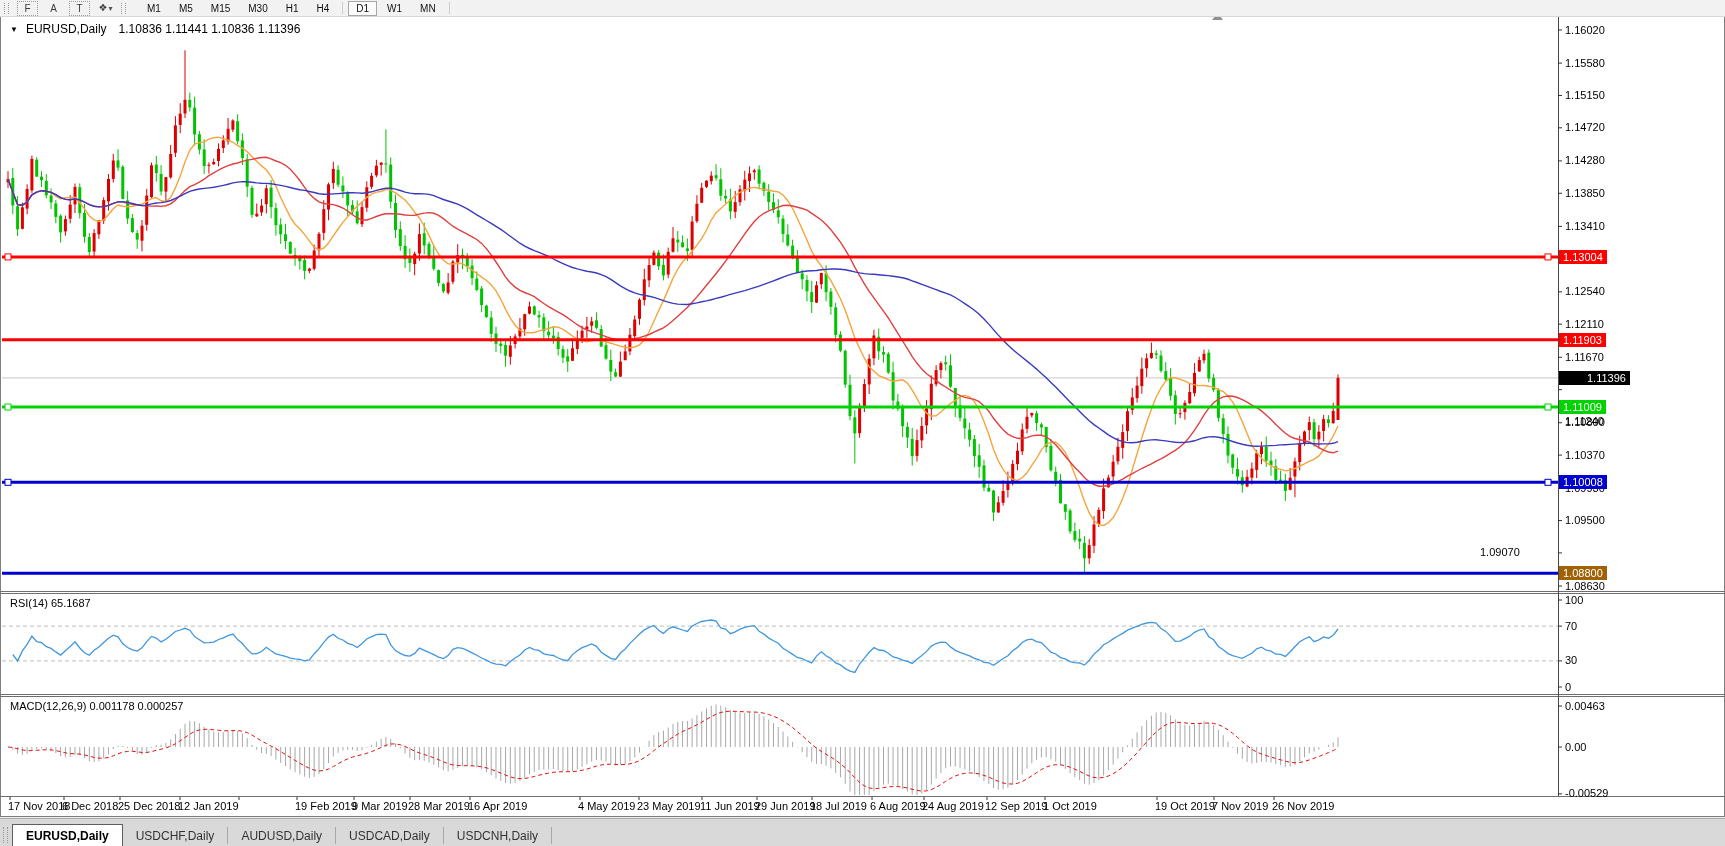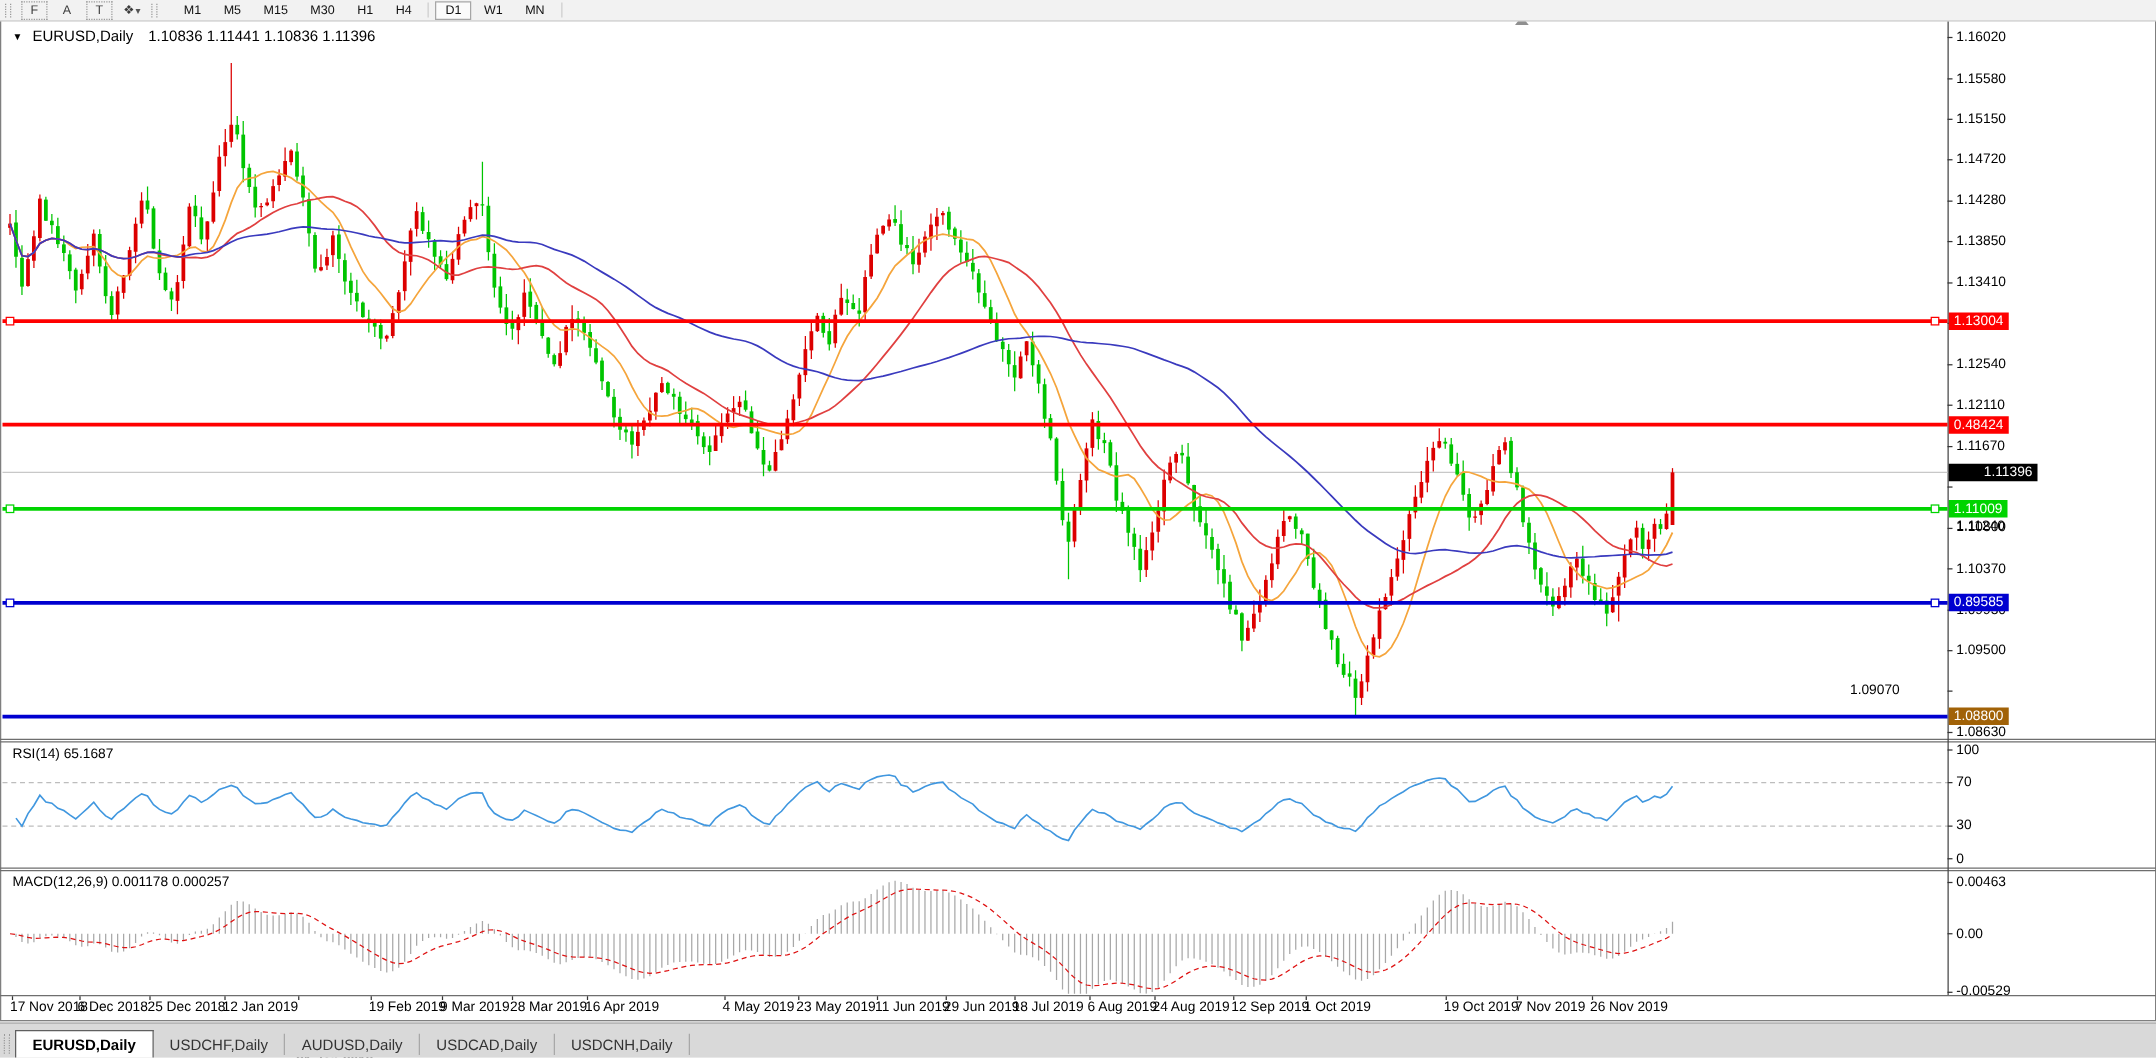--- a/index.html
+++ b/index.html
@@ -1035,23 +1035,23 @@
     <div class="lbl" style="left: 755px; top: 800px;">29 Jun 2019</div>
     <div class="lbl" style="left: 810px; top: 800px;">18 Jul 2019</div>
     <div class="lbl" style="left: 870px; top: 800px;">6 Aug 2019</div>
     <div class="lbl" style="left: 922px; top: 800px;">24 Aug 2019</div>
     <div class="lbl" style="left: 985px; top: 800px;">12 Sep 2019</div>
     <div class="lbl" style="left: 1043px; top: 800px;">1 Oct 2019</div>
     <div class="lbl" style="left: 1155px; top: 800px;">19 Oct 2019</div>
     <div class="lbl" style="left: 1212px; top: 800px;">7 Nov 2019</div>
     <div class="lbl" style="left: 1272px; top: 800px;">26 Nov 2019</div>
     <div class="badge" style="top: 249.914px; background: rgb(255, 0, 0); color: rgb(255, 255, 255);">1.13004</div>
-    <div class="badge" style="top: 332.75px; background: rgb(255, 0, 0); color: rgb(255, 255, 255);">0.48424</div>
+    <div class="badge" style="top: 332.75px; background: rgb(255, 0, 0); color: rgb(255, 255, 255);">1.11903</div>
     <div class="badge" style="top: 400.012px; background: rgb(0, 212, 0); color: rgb(255, 255, 255);">1.11009</div>
-    <div class="badge" style="top: 475.324px; background: rgb(0, 0, 208); color: rgb(255, 255, 255);">0.89585</div>
+    <div class="badge" style="top: 475.324px; background: rgb(0, 0, 208); color: rgb(255, 255, 255);">1.10008</div>
     <div class="badge" style="top: 566.21px; background: #a16207; color: rgb(255, 255, 255);">1.08800</div>
     <div class="badge" style="top: 370.895px; background: rgb(0, 0, 0); color: rgb(255, 255, 255); padding-left: 28px;">1.11396</div>
   </div>
 
 <div class="hit" style="left:2px;top:18px;width:1556px;height:572px"></div>
 <div class="hit" style="left:2px;top:594px;width:1556px;height:99px"></div>
 <div class="hit" style="left:2px;top:697px;width:1556px;height:98px"></div>
 <div class="hit" style="left:1558px;top:18px;width:167px;height:778px"></div>
 <div class="hit" style="left:0px;top:797px;width:1725px;height:19px"></div>
 

